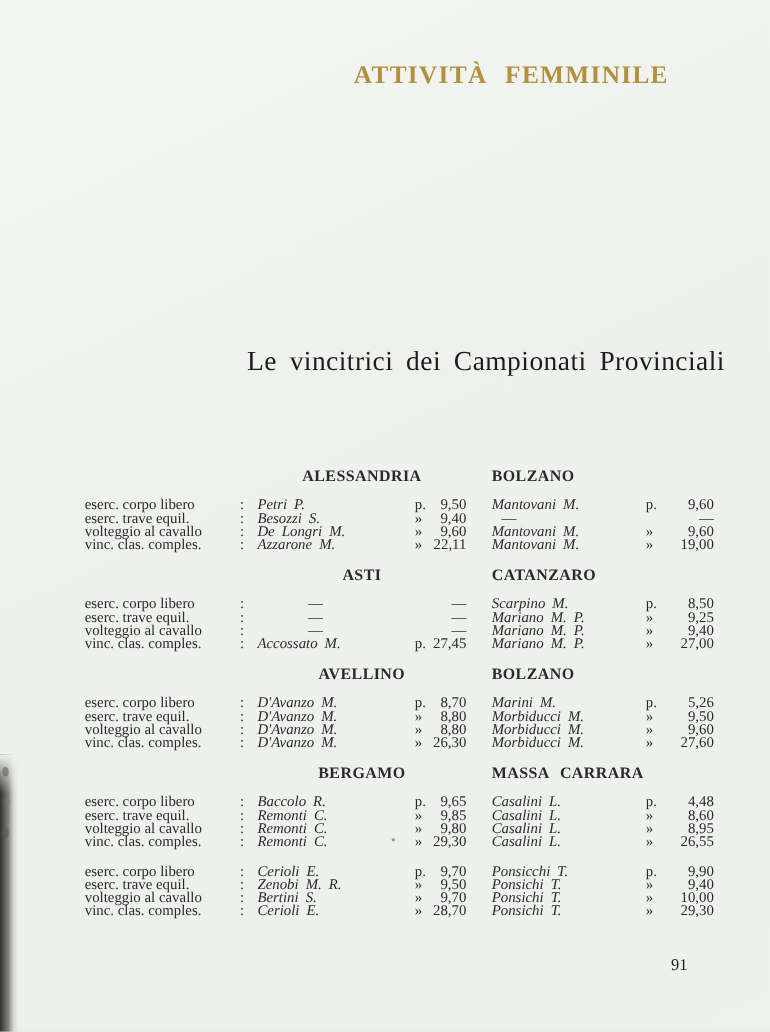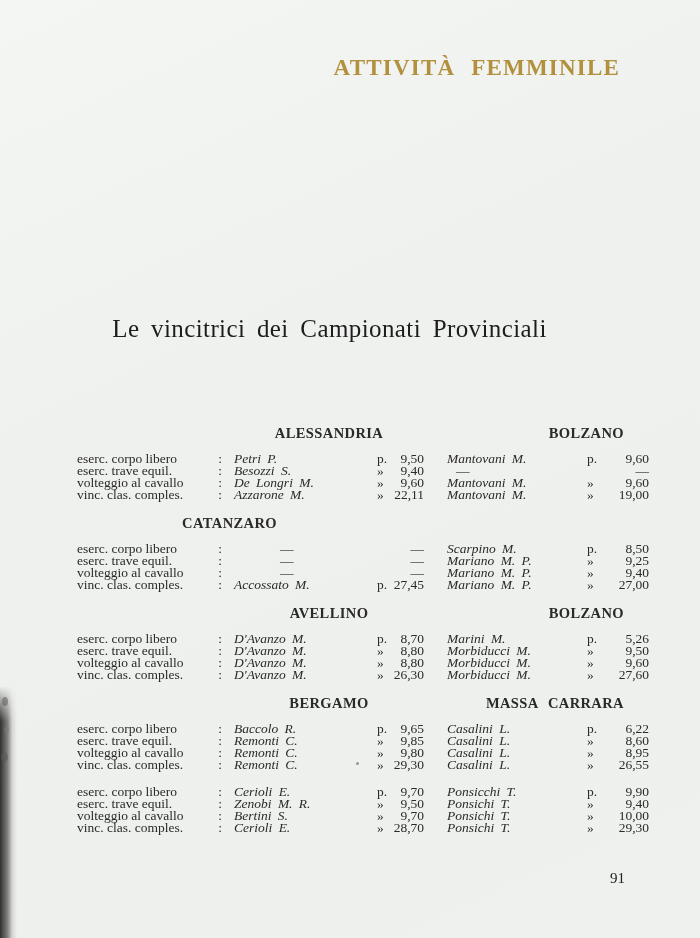--- a/index.html
+++ b/index.html
@@ -12,37 +12,37 @@
     width:700px; height:938px;
     font-family:"Liberation Serif", serif;
     background:#ddd;
   }
   .page {
     position:relative; width:700px; height:938px; overflow:hidden;
     background:linear-gradient(155deg, #f4f6f3 0%, var(--paper) 38%, #edf0ed 78%, #eef1ee 100%);
     color:var(--ink);
   }
   .gold-header {
-    position:absolute; top:55px; right:80px;
+    position:absolute; top:55px; right:92px;
     font-size:23px; font-weight:bold; color:var(--gold);
     letter-spacing:1.2px; word-spacing:9px; white-space:nowrap;
   }
   .main-title {
-    position:absolute; top:315px; left:0; width:659px; text-align:center;
+    position:absolute; top:315px; left:0; width:659px; text-align:right;
     font-size:25px; color:#1d1d1d; letter-spacing:0.4px; word-spacing:5px;
     white-space:nowrap;
   }
   .sections { position:absolute; top:426px; left:77px; width:572px; }
   .band { height:90px; }
   .band-head {
     display:flex; font-weight:bold; font-size:14.5px; line-height:14px;
     margin-bottom:13px; letter-spacing:0.4px; word-spacing:6px; white-space:nowrap;
   }
   .bh-left  { width:347px; padding-left:157px; text-align:center; }
-  .bh-right { width:202px; margin-left:23px; padding-right:25px; text-align:right; }
+  .bh-right { width:202px; margin-left:23px; padding-right:25px; text-align:left; }
   .row { display:flex; height:12px; line-height:12px; font-size:13.5px; white-space:nowrap; }
   .lbl { width:145px; display:flex; justify-content:space-between; }
   .nm  { font-style:italic; word-spacing:3px; }
   .nm.l { width:143px; margin-left:12px; }
   .nm.r { width:140px; margin-left:23px; }
   .nm.dash-l { font-style:normal; text-indent:46px; }
   .nm.dash-r { font-style:normal; text-indent:9px; }
   .mk  { width:15px; }
   .sc  { width:32px; text-align:right; }
   .sc.scr { width:47px; }
@@ -120,20 +120,21 @@
         <div class="mk">»</div>
         <div class="sc">22,11</div>
         <div class="nm r">Mantovani M.</div>
         <div class="mk">»</div>
         <div class="sc scr">19,00</div>
       </div>
     </div>
 
     <div class="band">
       <div class="band-head">
+        <div class="bh-left">ASTI</div>
         <div class="bh-right">CATANZARO</div>
       </div>
       <div class="row">
         <div class="lbl">
             <span>eserc. corpo libero</span>
             <span>:</span>
           </div>
         <div class="nm l dash-l">—</div>
         <div class="mk"></div>
         <div class="sc">—</div>
@@ -242,21 +243,21 @@
       <div class="row">
         <div class="lbl">
             <span>eserc. corpo libero</span>
             <span>:</span>
           </div>
         <div class="nm l">Baccolo R.</div>
         <div class="mk">p.</div>
         <div class="sc">9,65</div>
         <div class="nm r">Casalini L.</div>
         <div class="mk">p.</div>
-        <div class="sc scr">6,22</div>
+        <div class="sc scr">4,48</div>
       </div>
       <div class="row">
         <div class="lbl">
             <span>eserc. trave equil.</span>
             <span>:</span>
           </div>
         <div class="nm l">Remonti C.</div>
         <div class="mk">»</div>
         <div class="sc">9,85</div>
         <div class="nm r">Casalini L.</div>

